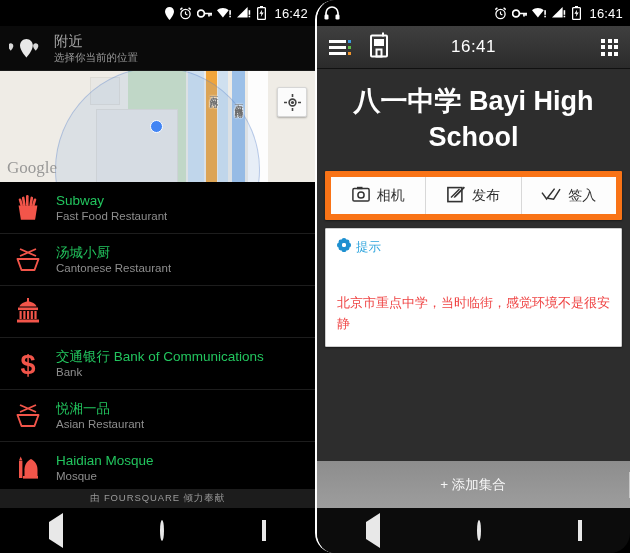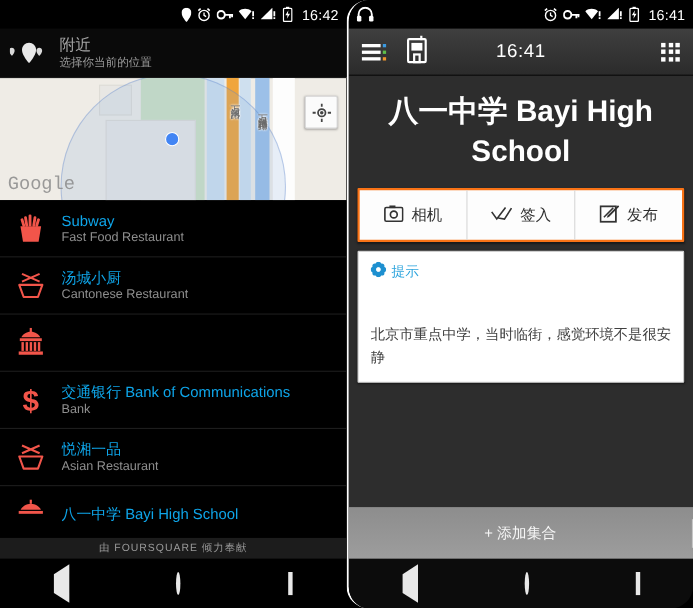--- a/index.html
+++ b/index.html
@@ -51,39 +51,39 @@
   .road-white { position: absolute; top: -10px; width: 20px; height: 135px; background: #fdfdfd; }
   .road-label {
     position: absolute; writing-mode: vertical-rl; font-size: 9px; color: #6a6a6a;
     letter-spacing: 1px; text-shadow: 0 0 2px #fff, 0 0 2px #fff;
   }
   .bluedot {
     position: absolute; left: 150px; top: 49px; width: 13px; height: 13px;
     border-radius: 50%; background: #4285f4; border: 1.5px solid #fff;
   }
   .gwatermark {
-    position: absolute; left: 7px; bottom: 4px; font-family: Liberation Mono, monospace;
+    position: absolute; left: 7px; bottom: 4px; font-family: Liberation Serif, serif;
     font-size: 17px; color: #8b8b8b; opacity: .85;
   }
   .myloc-btn {
     position: absolute; right: 8px; top: 16px; width: 30px; height: 30px;
     background: #fbfbfb; border: 1px solid #d6d6d6; border-radius: 2px;
     display: flex; align-items: center; justify-content: center;
     box-shadow: 0 1px 2px rgba(0,0,0,.28);
   }
 
   
   .venue-list { position: absolute; top: 182px; left: 0; right: 0; bottom: 45px; background: #000; overflow: hidden; }
   .venue {
     display: flex; align-items: center; height: 52px; padding: 0 8px;
     border-bottom: 1px solid #1d1d1d; gap: 8px;
   }
   .venue-icon { width: 40px; display:flex; align-items:center; justify-content:center; flex: 0 0 40px; }
   .venue-txt { display: flex; flex-direction: column; overflow: hidden; }
-  .venue-name { color: #0ea5e9; font-size: 13.5px; line-height: 17px; white-space: nowrap; }
+  .venue-name { color: #22c55e; font-size: 13.5px; line-height: 17px; white-space: nowrap; }
   .venue-cat { color: #8e8e8e; font-size: 11.5px; line-height: 15px; white-space: nowrap; }
 
   .attribution {
     position: absolute; left: 0; right: 0; bottom: 45px; height: 19px;
     background: #1c1c1c; color: #9b9b9b; font-size: 9.5px; letter-spacing: .9px;
     display: flex; align-items: center; justify-content: center;
   }
 
   
   .navbar {
@@ -111,38 +111,38 @@
   .grid-icon { display: grid; grid-template-columns: repeat(3, 4px); grid-template-rows: repeat(3, 4px); gap: 2.5px; }
   .grid-icon i { background: #fff; display: block; }
 
   
   .av-body { position: absolute; top: 69px; left: 0; right: 0; bottom: 45px; background: #2d2d2d; display: flex; flex-direction: column; }
   .av-title {
     color: #fff; font-size: 27px; font-weight: bold; line-height: 36px;
     text-align: center; padding: 14px 16px 16px;
   }
   .action-bar {
-    margin: 0 8px; background: #fdfdfd; border: 2px solid #f97316;
+    margin: 0 8px; background: #fdfdfd; border: 6px solid #f97316;
     display: flex; height: 49px; border-radius: 1px;
     box-shadow: 0 1px 2px rgba(0,0,0,.45);
   }
   .action-btn {
     flex: 1; display: flex; align-items: center; justify-content: center; gap: 7px;
     color: #303030; font-size: 14px; border-right: 1px solid #d8d8d8;
   }
   .action-btn:last-child { border-right: none; }
 
   .tip-card {
     margin: 8px 8px 0; background: #fff; border: 1px solid #cfcfcf; border-radius: 1px;
     padding: 9px 11px 12px; min-height: 86px;
     box-shadow: 0 1px 2px rgba(0,0,0,.45);
   }
   .tip-head { display: flex; align-items: center; gap: 5px; margin-bottom: 6px; }
   .tip-label { color: #2ca4dd; font-size: 12.5px; }
-  .tip-body { color: #404040; font-size: 13px; line-height: 21px; margin-top: 36px; }
+  .tip-body { color: #ef4444; font-size: 13px; line-height: 21px; margin-top: 36px; }
 
   .study-card {
     margin: 9px 8px 0; background: #fff; border: 1px solid #cfcfcf; border-radius: 1px;
     padding: 8px 10px 10px; height: 88px; position: relative;
     box-shadow: 0 1px 2px rgba(0,0,0,.45);
   }
   .study-head { display: flex; align-items: center; gap: 8px; }
   .study-label { color: #9b9b9b; font-size: 12.5px; }
   .chev { position: absolute; right: 12px; top: 10px; }
   .drive-logo { margin-top: 10px; margin-left: 4px; }
@@ -319,20 +319,36 @@
                 <path d="M3.5 13h21l-4 11H7.5z" stroke-linejoin="round"></path>
               </g>
           </svg>
         </span>
         <span class="venue-txt">
           <span class="venue-name">悦湘一品</span>
           <span class="venue-cat">Asian Restaurant</span>
         </span>
       </div>
 
+      <div class="venue">
+        <span class="venue-icon">
+          <svg width="28" height="27" viewBox="0 0 28 27">
+            <g fill="#f2554a">
+                <rect x="5" y="7" width="3.4" height="17"></rect>
+                <path d="M6.7 2.5l1.7 4H5z"></path>
+                <path d="M17 5c3.6 1.9 6.5 5.6 6.5 10.4V24H10.5v-8.6C10.5 10.6 13.4 6.9 17 5z"></path>
+                <rect x="9" y="22" width="15" height="2.6"></rect>
+              </g>
+          </svg>
+        </span>
+        <span class="venue-txt">
+          <span class="venue-name">Haidian Mosque</span>
+          <span class="venue-cat">Mosque</span>
+        </span>
+      </div>
 
       <div class="venue">
         <span class="venue-icon">
           <svg width="28" height="27" viewBox="0 0 28 27">
             <g fill="#f2554a">
                 <rect x="13" y="0" width="2" height="4"></rect>
                 <path d="M14 4c4 0 8 2.6 9.2 5.4H4.8C6 6.6 10 4 14 4z"></path>
                 <rect x="3" y="10.5" width="22" height="2.6"></rect>
               </g>
           </svg>
@@ -456,35 +472,35 @@
             <svg width="18" height="16" viewBox="0 0 18 16">
                 <rect x="0.9" y="2.6" width="16.2" height="12.5" rx="1.3" fill="none" stroke="#333" stroke-width="1.5"></rect>
                 <rect x="5" y="0.8" width="5.5" height="2.4" fill="#333"></rect>
                 <circle cx="9" cy="9" r="3.1" fill="none" stroke="#333" stroke-width="1.5"></circle>
               </svg>
           </span>
           <span>相机</span>
         </div>
         <div class="action-btn">
           <span>
-            <svg width="20" height="14" viewBox="0 0 20 14">
-                <path d="M1 5.6l4.6 6.4L13.6 1.6M7 11.2l5.6 1L19 2.2" fill="none" stroke="#333" stroke-width="1.5"></path>
-              </svg>
-          </span>
-          <span>签入</span>
-        </div>
-        <div class="action-btn">
-          <span>
             <svg width="18" height="17" viewBox="0 0 18 17">
                 <rect x="0.9" y="1.6" width="14" height="14" fill="none" stroke="#333" stroke-width="1.6"></rect>
                 <path d="M16.8 0.6l1.2 1.2-9.4 9.4-2 .8.8-2z" fill="#333"></path>
                 <path d="M4 11.5l8.5-8.5" stroke="#333" stroke-width="1.4"></path>
               </svg>
           </span>
           <span>发布</span>
+        </div>
+        <div class="action-btn">
+          <span>
+            <svg width="20" height="14" viewBox="0 0 20 14">
+                <path d="M1 5.6l4.6 6.4L13.6 1.6M7 11.2l5.6 1L19 2.2" fill="none" stroke="#333" stroke-width="1.5"></path>
+              </svg>
+          </span>
+          <span>签入</span>
         </div>
       </div>
 
       <div class="tip-card">
         <div class="tip-head">
           <span>
             <svg width="14" height="14" viewBox="0 0 14 14">
               <g fill="#1e90d0">
                   <circle cx="7" cy="2.6" r="2.6"></circle>
                   <circle cx="7" cy="11.4" r="2.6"></circle>

